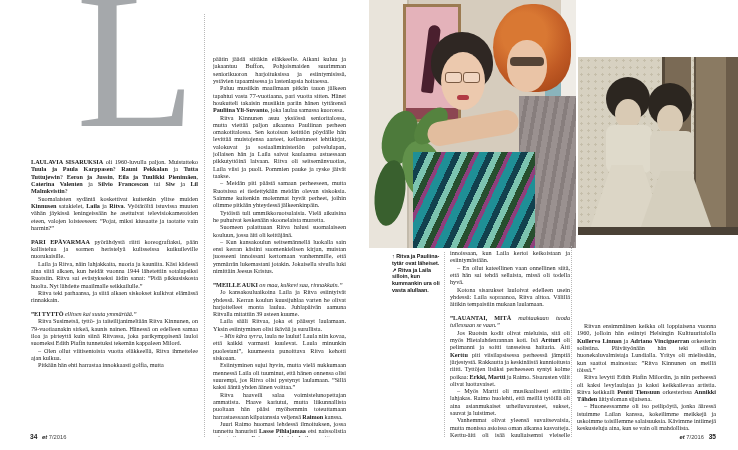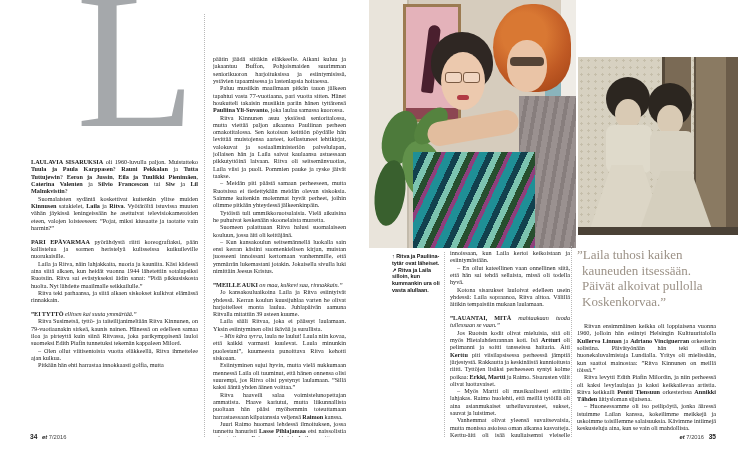--- a/index.html
+++ b/index.html
@@ -183,21 +183,20 @@
     <div class="p2hairR"></div>
     <div class="p2faceL"></div>
     <div class="p2faceR"></div>
     <div class="p2bodL"></div>
     <div class="p2bodR"></div>
     <div class="p2skL"></div>
     <div class="p2skR"></div>
     <div class="p2floor"></div>
   </div>
 
-  <div class="quote">”Laila tuhosi kaiken kauneuden itsessään. Päivät alkoivat pullolla Koskenkorvaa.”</div>
 
   <div id="col4" class="col">
       <p class="para ind"><span>Ritvan ensimmäinen keikka oli loppiaisena vuonna 1960, jolloin hän esiintyi Helsingin Kulttuuritalolla </span><span class="b">Kullervo Linnan</span><span> ja </span><span class="b">Adriano Vinciguerran</span><span> orkesterin solistina. Päivätyönään hän teki silloin huonekaluvalmistaja Lundialla. Yritys oli mielissään, kun saattoi mainostaa: ”Ritva Kinnunen on meillä töissä.”</span></p>
       <p class="para ind"><span>Ritva levytti Edith Piafin Milordin, ja niin perheessä oli kaksi levylaulajaa ja kaksi keikkailevaa artistia. Ritva keikkaili </span><span class="b">Pentti Tiensuun</span><span> orkesterissa </span><span class="b">Annikki Tähden</span><span> äitiysloman sijaisena.</span></p>
       <p class="para ind"><span>– Huoneessamme oli iso peilipöytä, jonka ääressä istuimme Lailan kanssa, kokeilimme meikkejä ja uskoimme toisillemme salaisuuksia. Kävimme intiimejä keskusteluja aina, kun se vain oli mahdollista.</span></p>
       <p class="para ind"><span>Vähitellen Ritva totesi, ettei laulamiseen liittyvä »</span></p>
     </div>
 
   <div id="footR" class="footer">
     <span class="fbrand">et</span>

